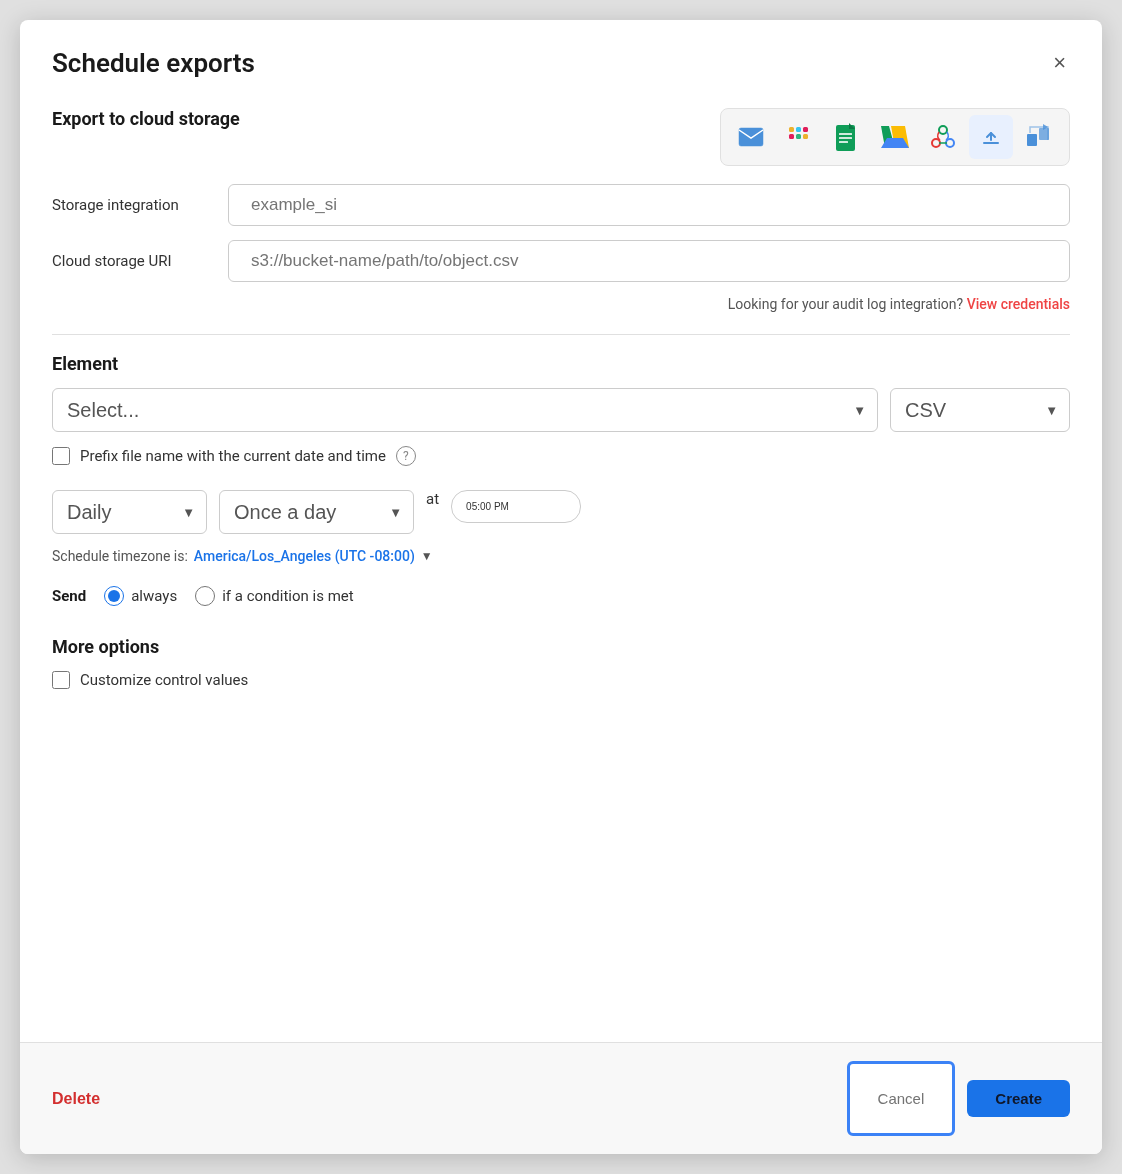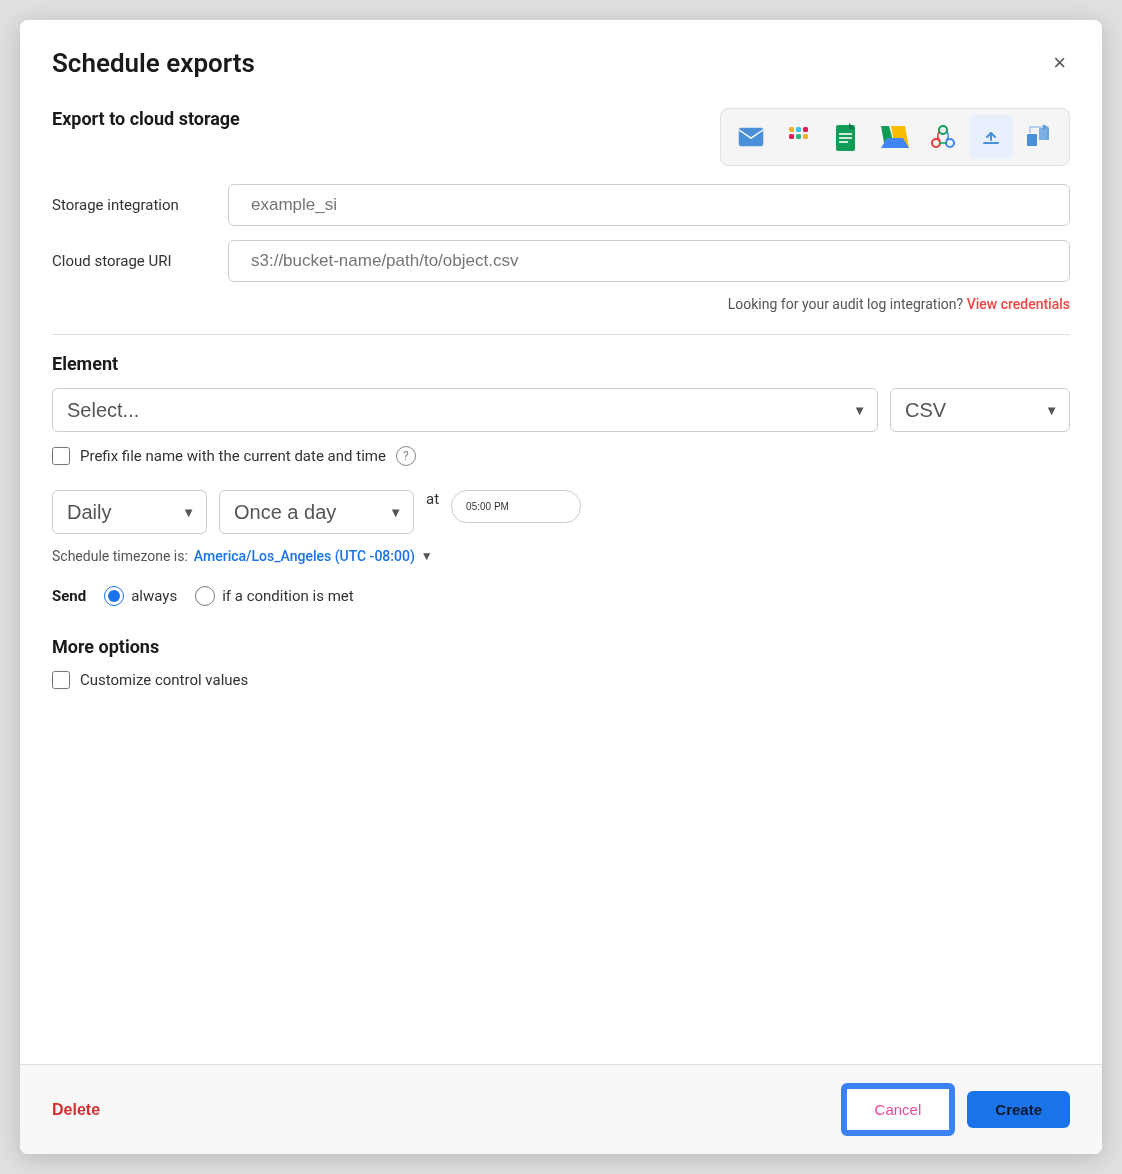--- a/index.html
+++ b/index.html
@@ -267,26 +267,26 @@
       cursor: pointer;
       padding: 8px 0;
     }
     .footer-right {
       display: flex;
       gap: 12px;
       align-items: center;
     }
     .cancel-btn {
       background: #fff;
-      border: 6px solid #3b82f6;
+      border: 3px solid #3b82f6;
       border-radius: 6px;
       font-size: 15px;
-      padding: 12px 28px;
-      cursor: pointer;
-      color: #ec4899;
+      padding: 26px 28px;
+      cursor: pointer;
+      color: #737373;
       font-weight: 500;
     }
     .create-btn {
       background: #1a73e8;
       border: none;
       border-radius: 6px;
       font-size: 15px;
       padding: 10px 28px;
       cursor: pointer;
       color: #0f172a;

